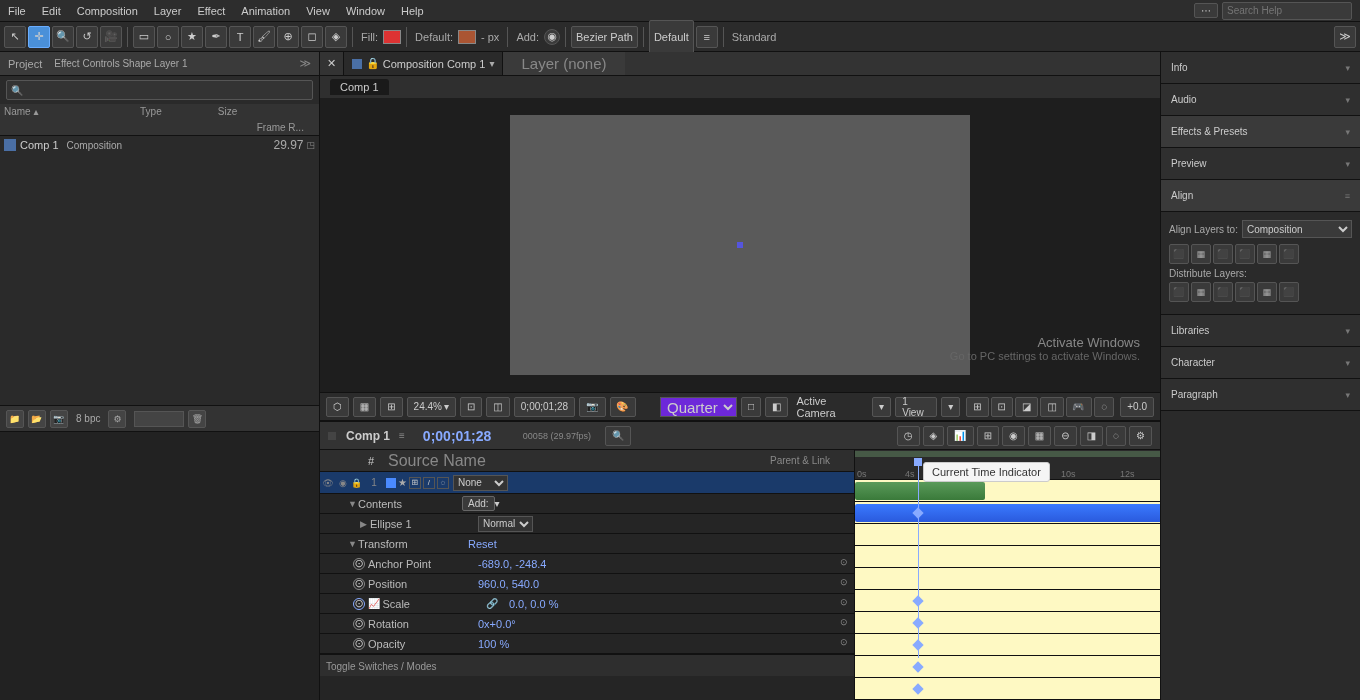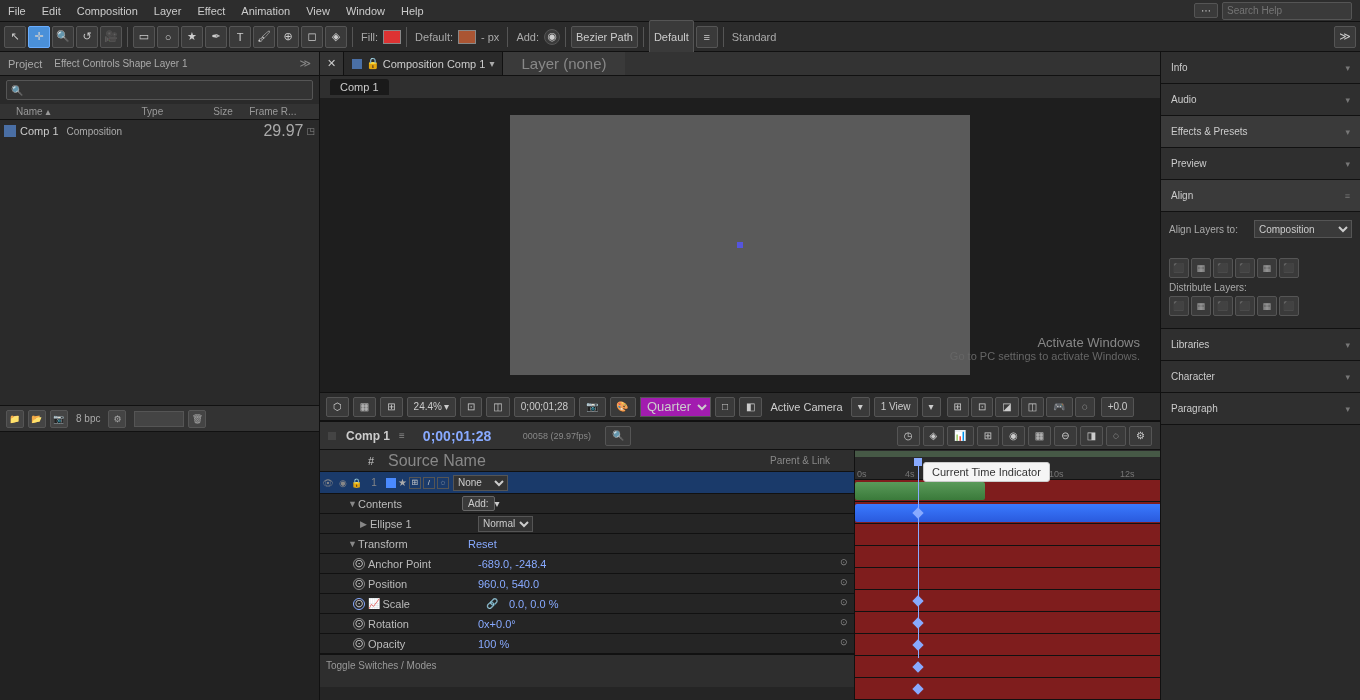--- a/index.html
+++ b/index.html
@@ -106,30 +106,30 @@
       color: #ccc;
       font-size: 10px;
       padding: 0 4px;
       border-radius: 2px;
       width: calc(100% - 12px);
     }
     .project-table-header {
       display: flex;
       background: #333;
       border-bottom: 1px solid #111;
-      padding: 2px 16px;
+      padding: 2px 4px;
     }
     .project-col {
       color: #999;
       font-size: 10px;
     }
     .col-name { width: 140px; }
     .col-type { width: 80px; }
     .col-size { width: 40px; }
-    .col-frame { width: 60px; }
+    .col-frame { width: 60px; margin-top: 16px; }
     .project-row {
       display: flex;
       align-items: center;
       padding: 2px 4px;
       cursor: pointer;
     }
     .project-thumb {
       width: 12px;
       height: 12px;
       background: #4a6fa5;
@@ -241,26 +241,27 @@
       border: 1px solid #555;
       border-radius: 2px;
       color: #ccc;
       font-size: 10px;
       cursor: pointer;
       display: flex;
       align-items: center;
       gap: 2px;
     }
     .viewer-select {
-      background: #a21caf;
+      background: #6d28d9;
       border: 1px solid #555;
       color: #ccc;
-      font-size: 13px;
+      font-size: 15px;
       height: 20px;
       padding: 0 2px;
+      margin-left: 20px;
     }
     .active-camera-label {
       color: #ccc;
       font-size: 11px;
       padding: 0 4px;
     }
 
     
     #right-panels {
       width: 200px;
@@ -291,22 +292,22 @@
 
     
     #align-panel {
       padding: 8px;
       background: #2a2a2a;
       border-bottom: 1px solid #111;
     }
     .align-row {
       display: flex;
       align-items: center;
-      gap: 16px;
-      margin-bottom: 20px;
+      gap: 4px;
+      margin-bottom: 6px;
     }
     .align-label { color: #aaa; font-size: 10px; }
     .align-select {
       background: #3a3a3a;
       border: 1px solid #555;
       color: #ccc;
       font-size: 10px;
       height: 18px;
       flex: 1;
     }
@@ -484,21 +485,21 @@
       background: #333;
       border: 1px solid #555;
       color: #ccc;
       font-size: 10px;
       height: 16px;
     }
 
     
     #timeline-right {
       flex: 1;
-      background: #7f1d1d;
+      background: #fef9c3;
       overflow: hidden;
       position: relative;
     }
 
     #timeline-ruler {
       height: 22px;
       background: #2a2a2a;
       border-bottom: 1px solid #111;
       position: relative;
       display: flex;
@@ -598,22 +599,22 @@
       cursor: pointer;
       border-radius: 2px;
       margin-left: 4px;
     }
 
     
     #toggle-bar {
       height: 22px;
       background: #2e2e2e;
       display: flex;
-      align-items: flex-end;
-      padding: 16px 6px;
+      align-items: flex-start;
+      padding: 6px 6px;
       border-top: 1px solid #111;
     }
     .toggle-label {
       color: #999;
       font-size: 10px;
       cursor: pointer;
     }
 
   </style>
 </head>
@@ -693,21 +694,21 @@
           <span>Name</span> ▴
         </span>
         <span class="project-col col-type">Type</span>
         <span class="project-col col-size">Size</span>
         <span class="project-col col-frame">Frame R...</span>
       </div>
       <div class="project-row">
         <div class="project-thumb"></div>
         <span class="project-name">Comp 1</span>
         <span style="color:#aaa;font-size:10px;margin-left:8px;">Composition</span>
-        <span style="color:#aaa;font-size:16px;margin-left:auto;">29.97</span>
+        <span style="color:#aaa;font-size:12px;margin-left:auto;">29.97</span>
         <span style="color:#888;font-size:9px;margin-left:3px;">◳</span>
       </div>
       <div style="flex:1;"></div>
       <div id="project-bottom">
         <div class="small-icon-btn">📁</div>
         <div class="small-icon-btn">📂</div>
         <div class="small-icon-btn">📷</div>
         <span style="color:#aaa;font-size:10px;margin:0 4px;">8 bpc</span>
         <div class="small-icon-btn">⚙</div>
         <input type="text" style="width: 50px; height: 16px; background: rgb(68, 68, 68); border: 1px solid rgb(85, 85, 85); color: rgb(204, 204, 204); font-size: 10px; margin-left: 4px;">
@@ -910,21 +911,21 @@
 
           <div style="height:8px;background:#2a2a2a;position:relative;">
             <div style="position:absolute;left:0;right:0;height:6px;top:1px;background:#5a7a5a;opacity:0.6;"></div>
           </div>
 
           <div id="timeline-ruler">
             <div class="ruler-mark" style="left:2px;">0s</div>
             <div class="ruler-mark" style="left:50px;">4s</div>
             <div class="ruler-mark" style="left:100px;">6s</div>
             <div class="ruler-mark" style="left:155px;">8s</div>
-            <div class="ruler-mark" style="left:194px;">10s</div>
+            <div class="ruler-mark" style="left:206px;">10s</div>
             <div class="ruler-mark" style="left:265px;">12s</div>
 
             <div id="playhead" style="left:63px;height:200px;">
               <div id="playhead-top"></div>
             </div>
 
             <div class="tooltip" style="left:68px;top:4px;">Current Time Indicator</div>
           </div>
 
           <div id="timeline-bars">

